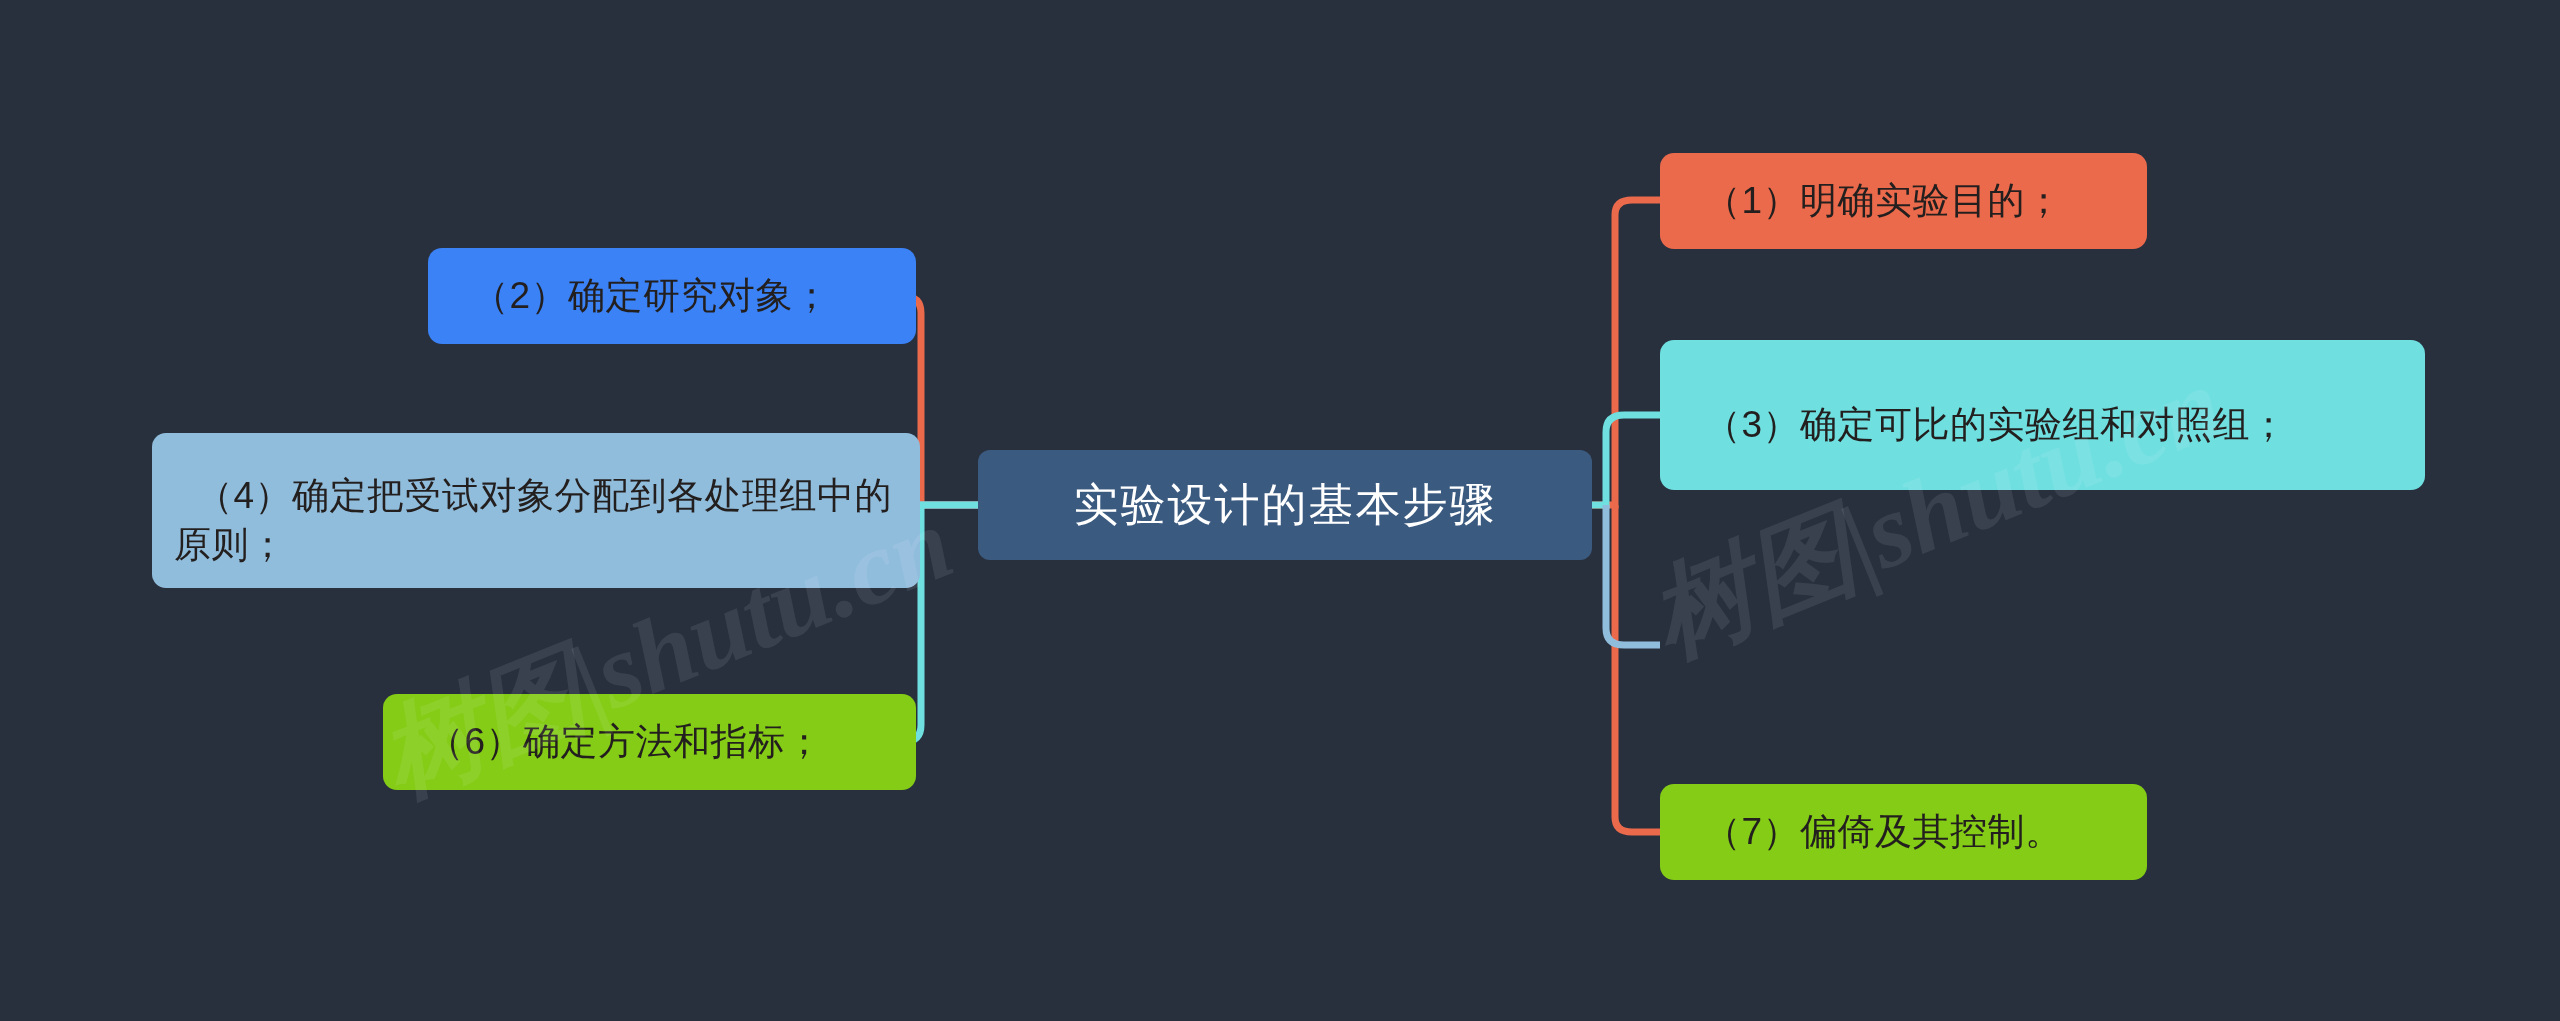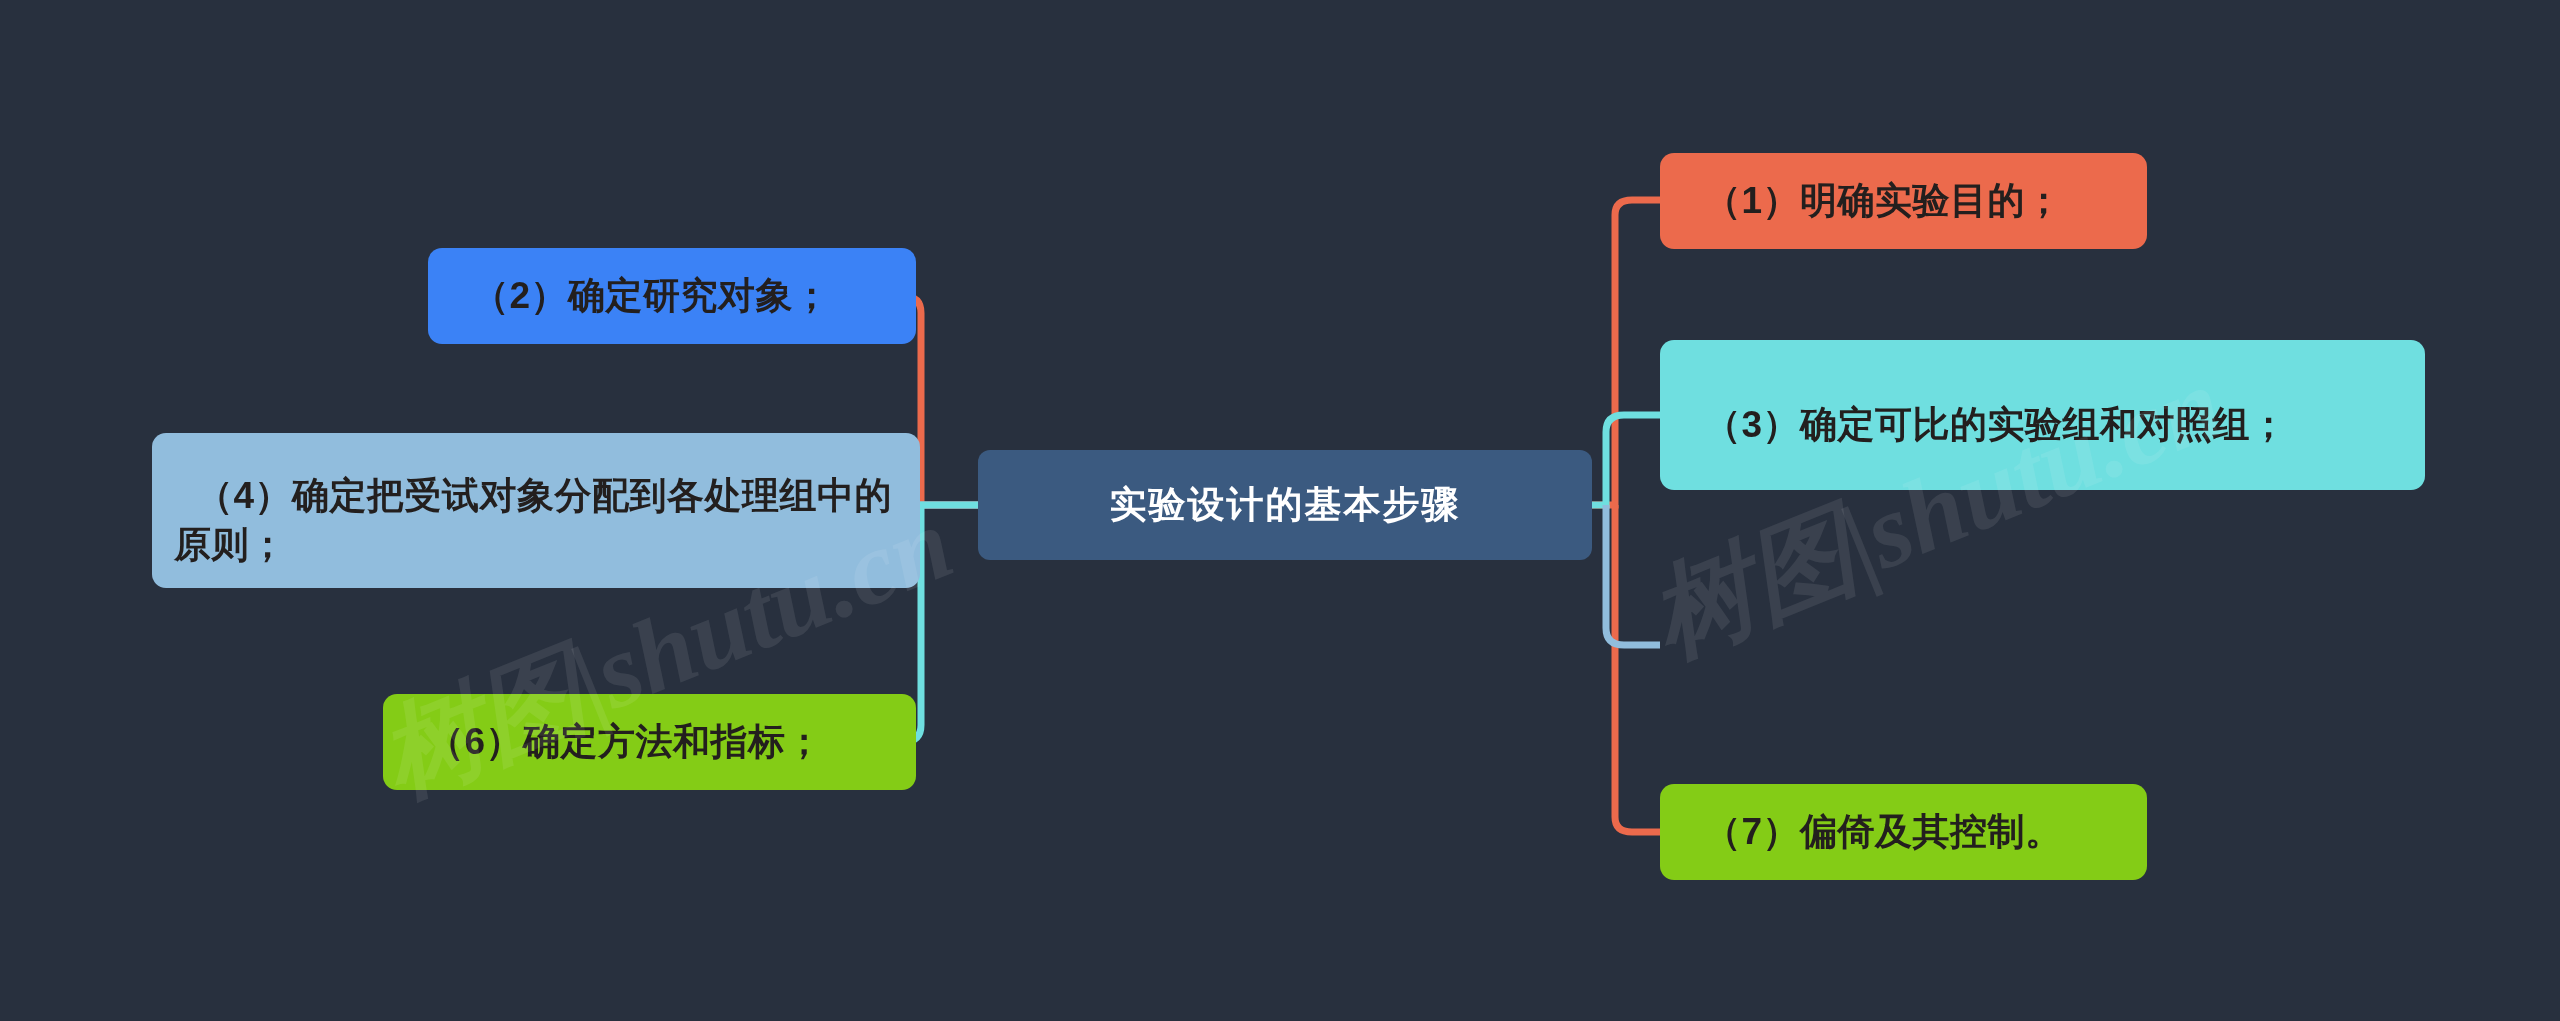--- a/index.html
+++ b/index.html
@@ -43,21 +43,20 @@
   }
 
   
   .node {
     position: absolute;
     box-sizing: border-box;
     border-radius: 14px;
     display: flex;
     align-items: center;
     z-index: 3;
-    font-weight: bold;
   }
   .node .txt {
     display: block;
     width: 100%;
     font-size: 37px;
     line-height: 1.32;
     letter-spacing: 0.5px;
     color: #231f1e;
     padding: 0 16px 0 22px;
     text-indent: 22px;
@@ -65,21 +64,21 @@
   }
   .node.two-line .txt { text-indent: 22px; margin-top: 20px; }
 
   #root-node {
     background: #3b5a80;
     border-radius: 12px;
     justify-content: center;
   }
   #root-node .txt {
     color: #ffffff;
-    font-size: 37px;
+    font-size: 45px;
     text-indent: 0;
     text-align: center;
     padding: 0 20px;
     letter-spacing: 2px;
   }
 </style>
 </head>
 <body>
 
 <div id="stage">

